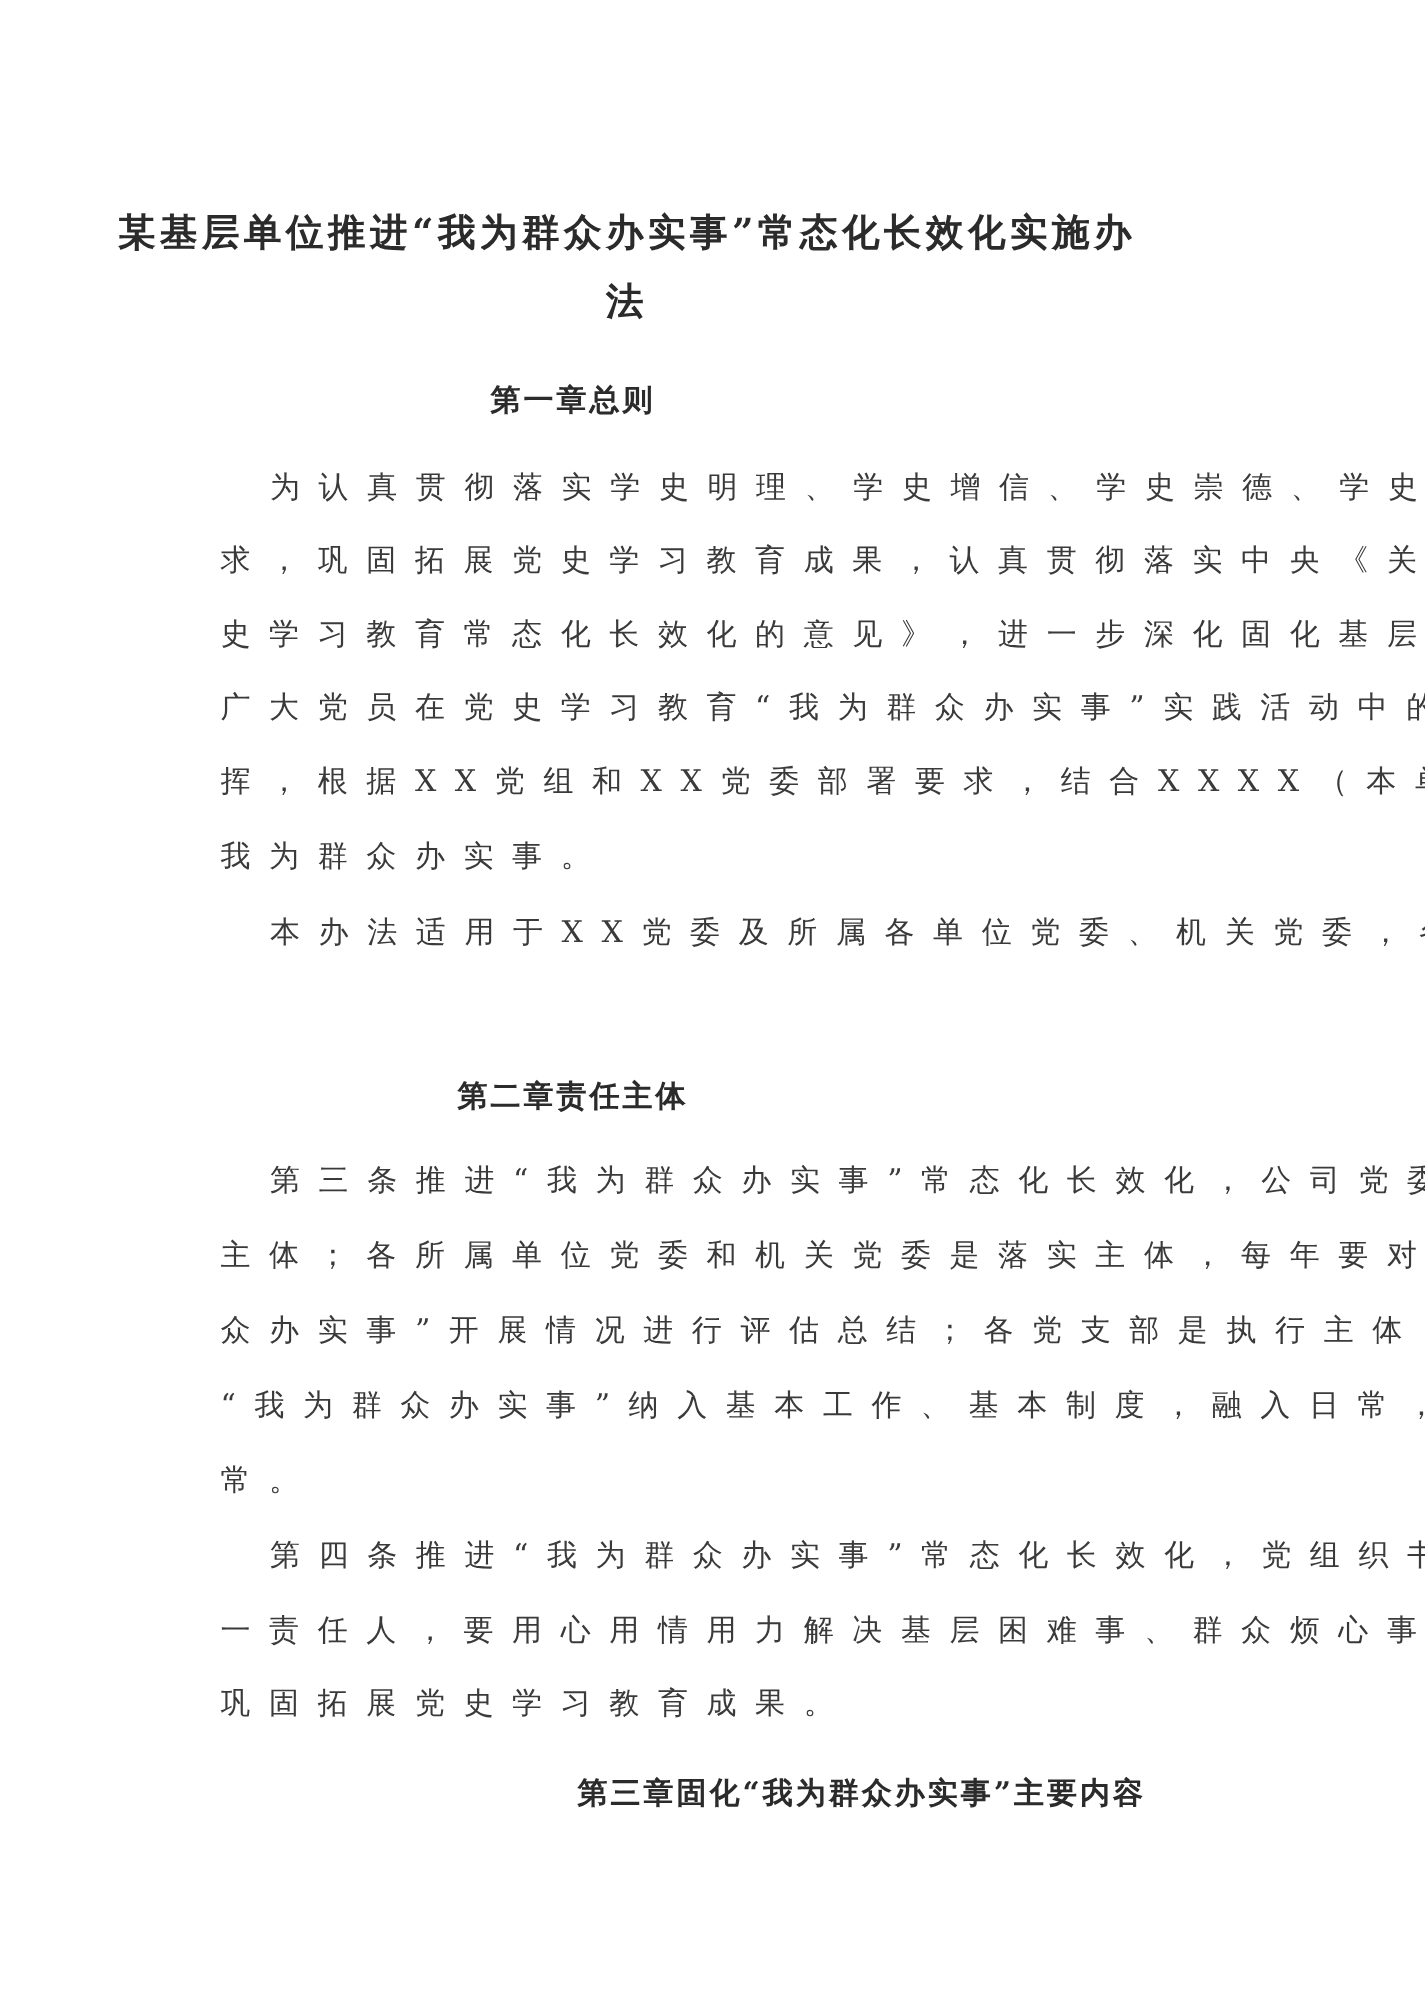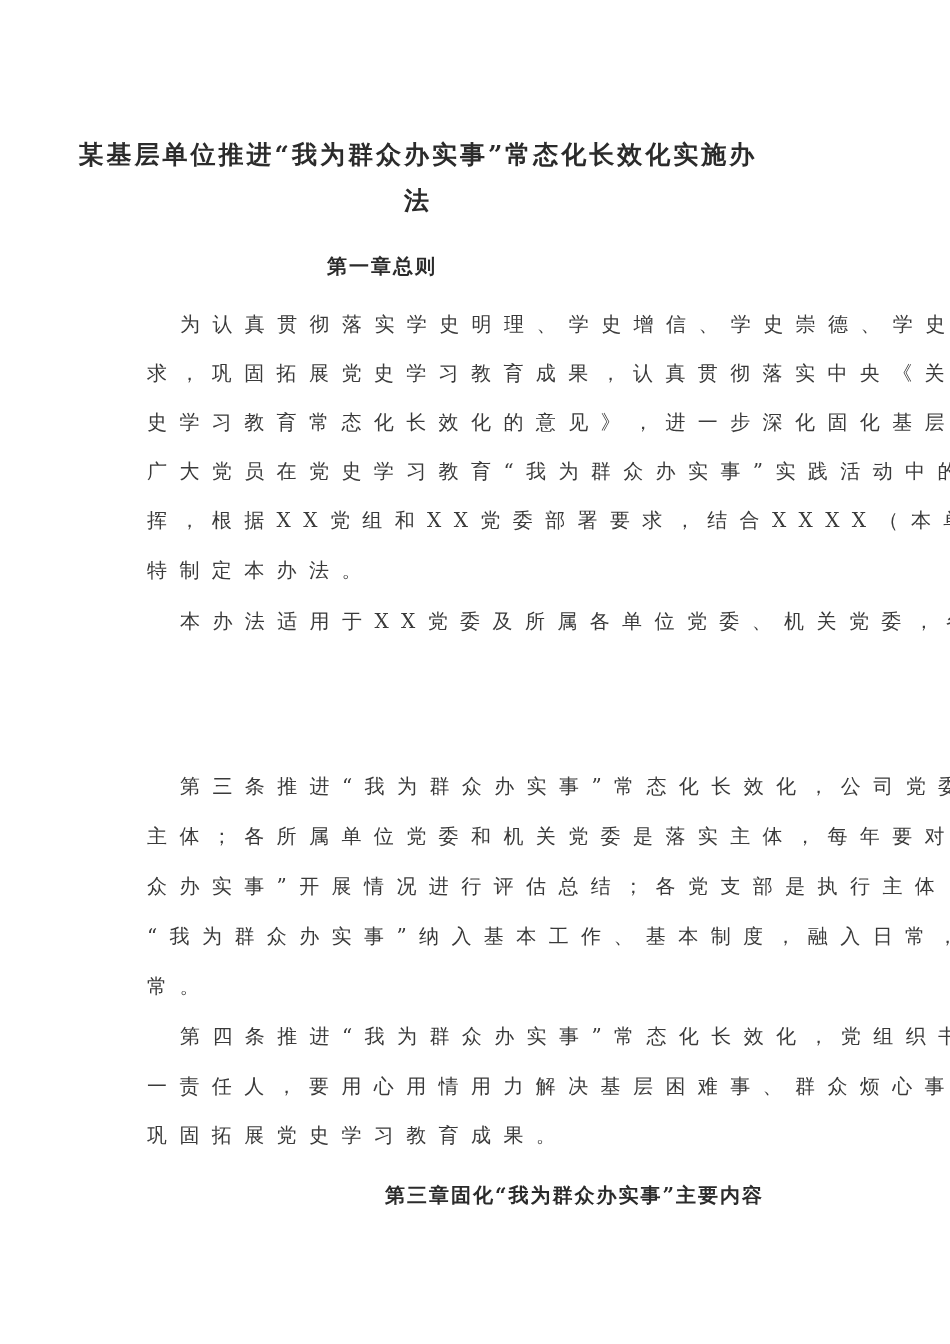--- a/index.html
+++ b/index.html
@@ -22,24 +22,25 @@
   <div class="title" style="top:138px;">某基层单位推进“我为群众办实事”常态化长效化实施办</div>
   <div class="title" style="top:184px;">法</div>
 
   <div class="heading" style="top:251px;">第一章总则</div>
 
   <div class="line indent" style="top:309px;">为认真贯彻落实学史明理、学史增信、学史崇德、学史力行的要</div>
   <div class="line" style="top:358px;">求，巩固拓展党史学习教育成果，认真贯彻落实中央《关于推动党</div>
   <div class="line" style="top:407px;">史学习教育常态化长效化的意见》，进一步深化固化基层党组织和</div>
   <div class="line" style="top:456px;">广大党员在党史学习教育“我为群众办实事”实践活动中的作用发</div>
   <div class="line" style="top:505px;">挥，根据XX党组和XX党委部署要求，结合XXXX（本单位）实际，</div>
-  <div class="line" style="top:555px;">特制定本办法。</div>
+  <div class="line" style="top:555px;">我为群众办实事。</div>
 
   <div class="line indent" style="top:606px;">本办法适用于XX党委及所属各单位党委、机关党委，各党支部，</div>
 
+  <div class="heading" style="top:715px;">第二章责任主体</div>
 
   <div class="line indent" style="top:771px;">第三条推进“我为群众办实事”常态化长效化，公司党委是领导</div>
   <div class="line" style="top:821px;">主体；各所属单位党委和机关党委是落实主体，每年要对“我为群</div>
   <div class="line" style="top:871px;">众办实事”开展情况进行评估总结；各党支部是执行主体，要把</div>
   <div class="line" style="top:921px;">“我为群众办实事”纳入基本工作、基本制度，融入日常，抓在经</div>
   <div class="line" style="top:971px;">常。</div>
 
   <div class="line indent" style="top:1021px;">第四条推进“我为群众办实事”常态化长效化，党组织书记是第</div>
   <div class="line" style="top:1071px;">一责任人，要用心用情用力解决基层困难事、群众烦心事，密切党</div>
   <div class="line" style="top:1120px;">巩固拓展党史学习教育成果。</div>

